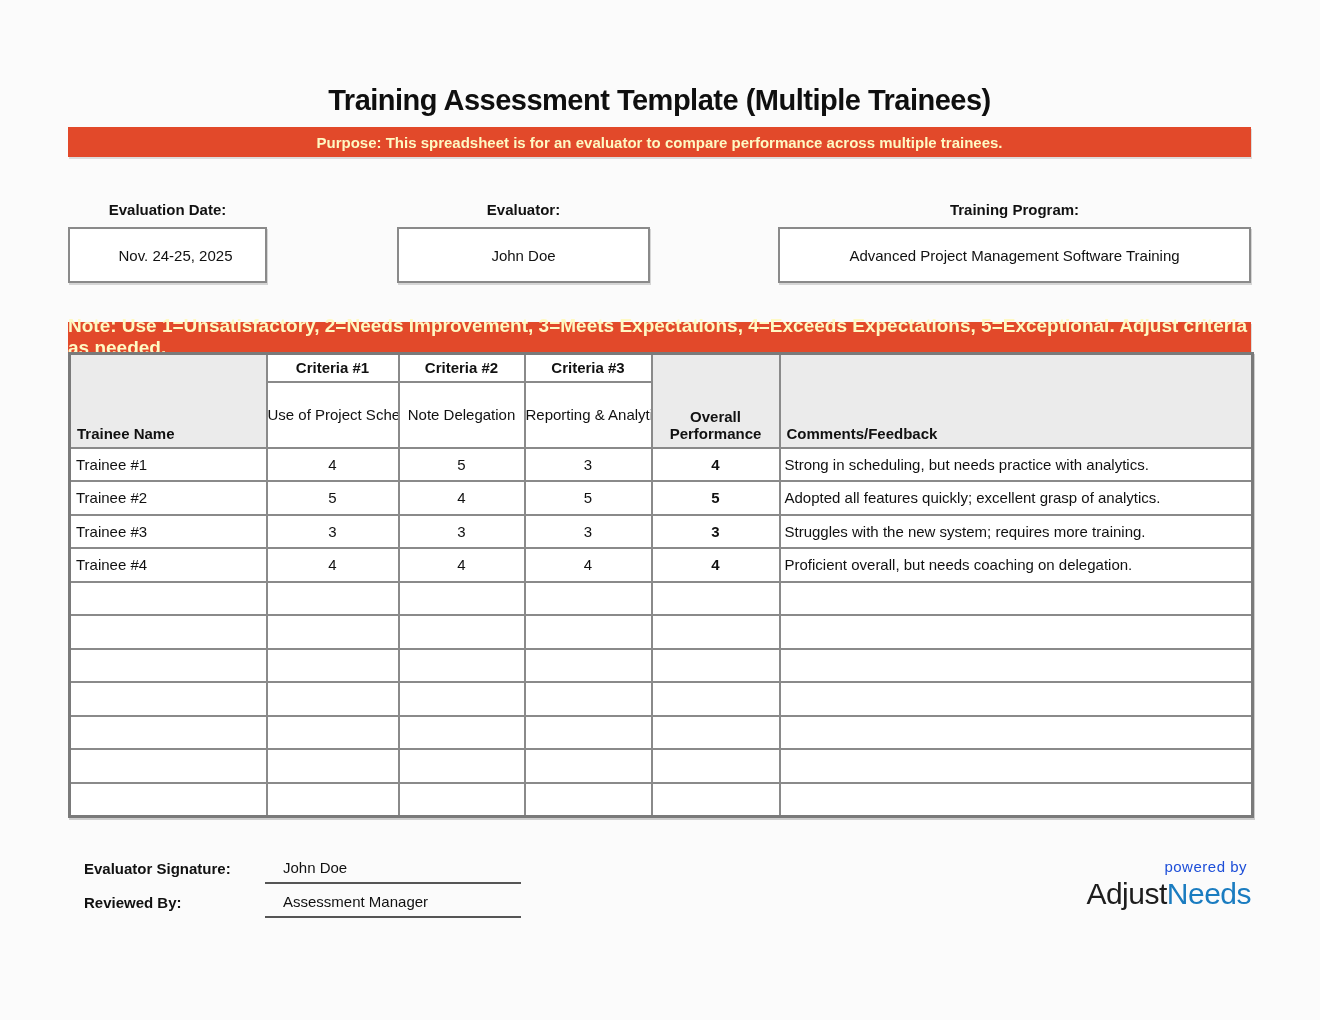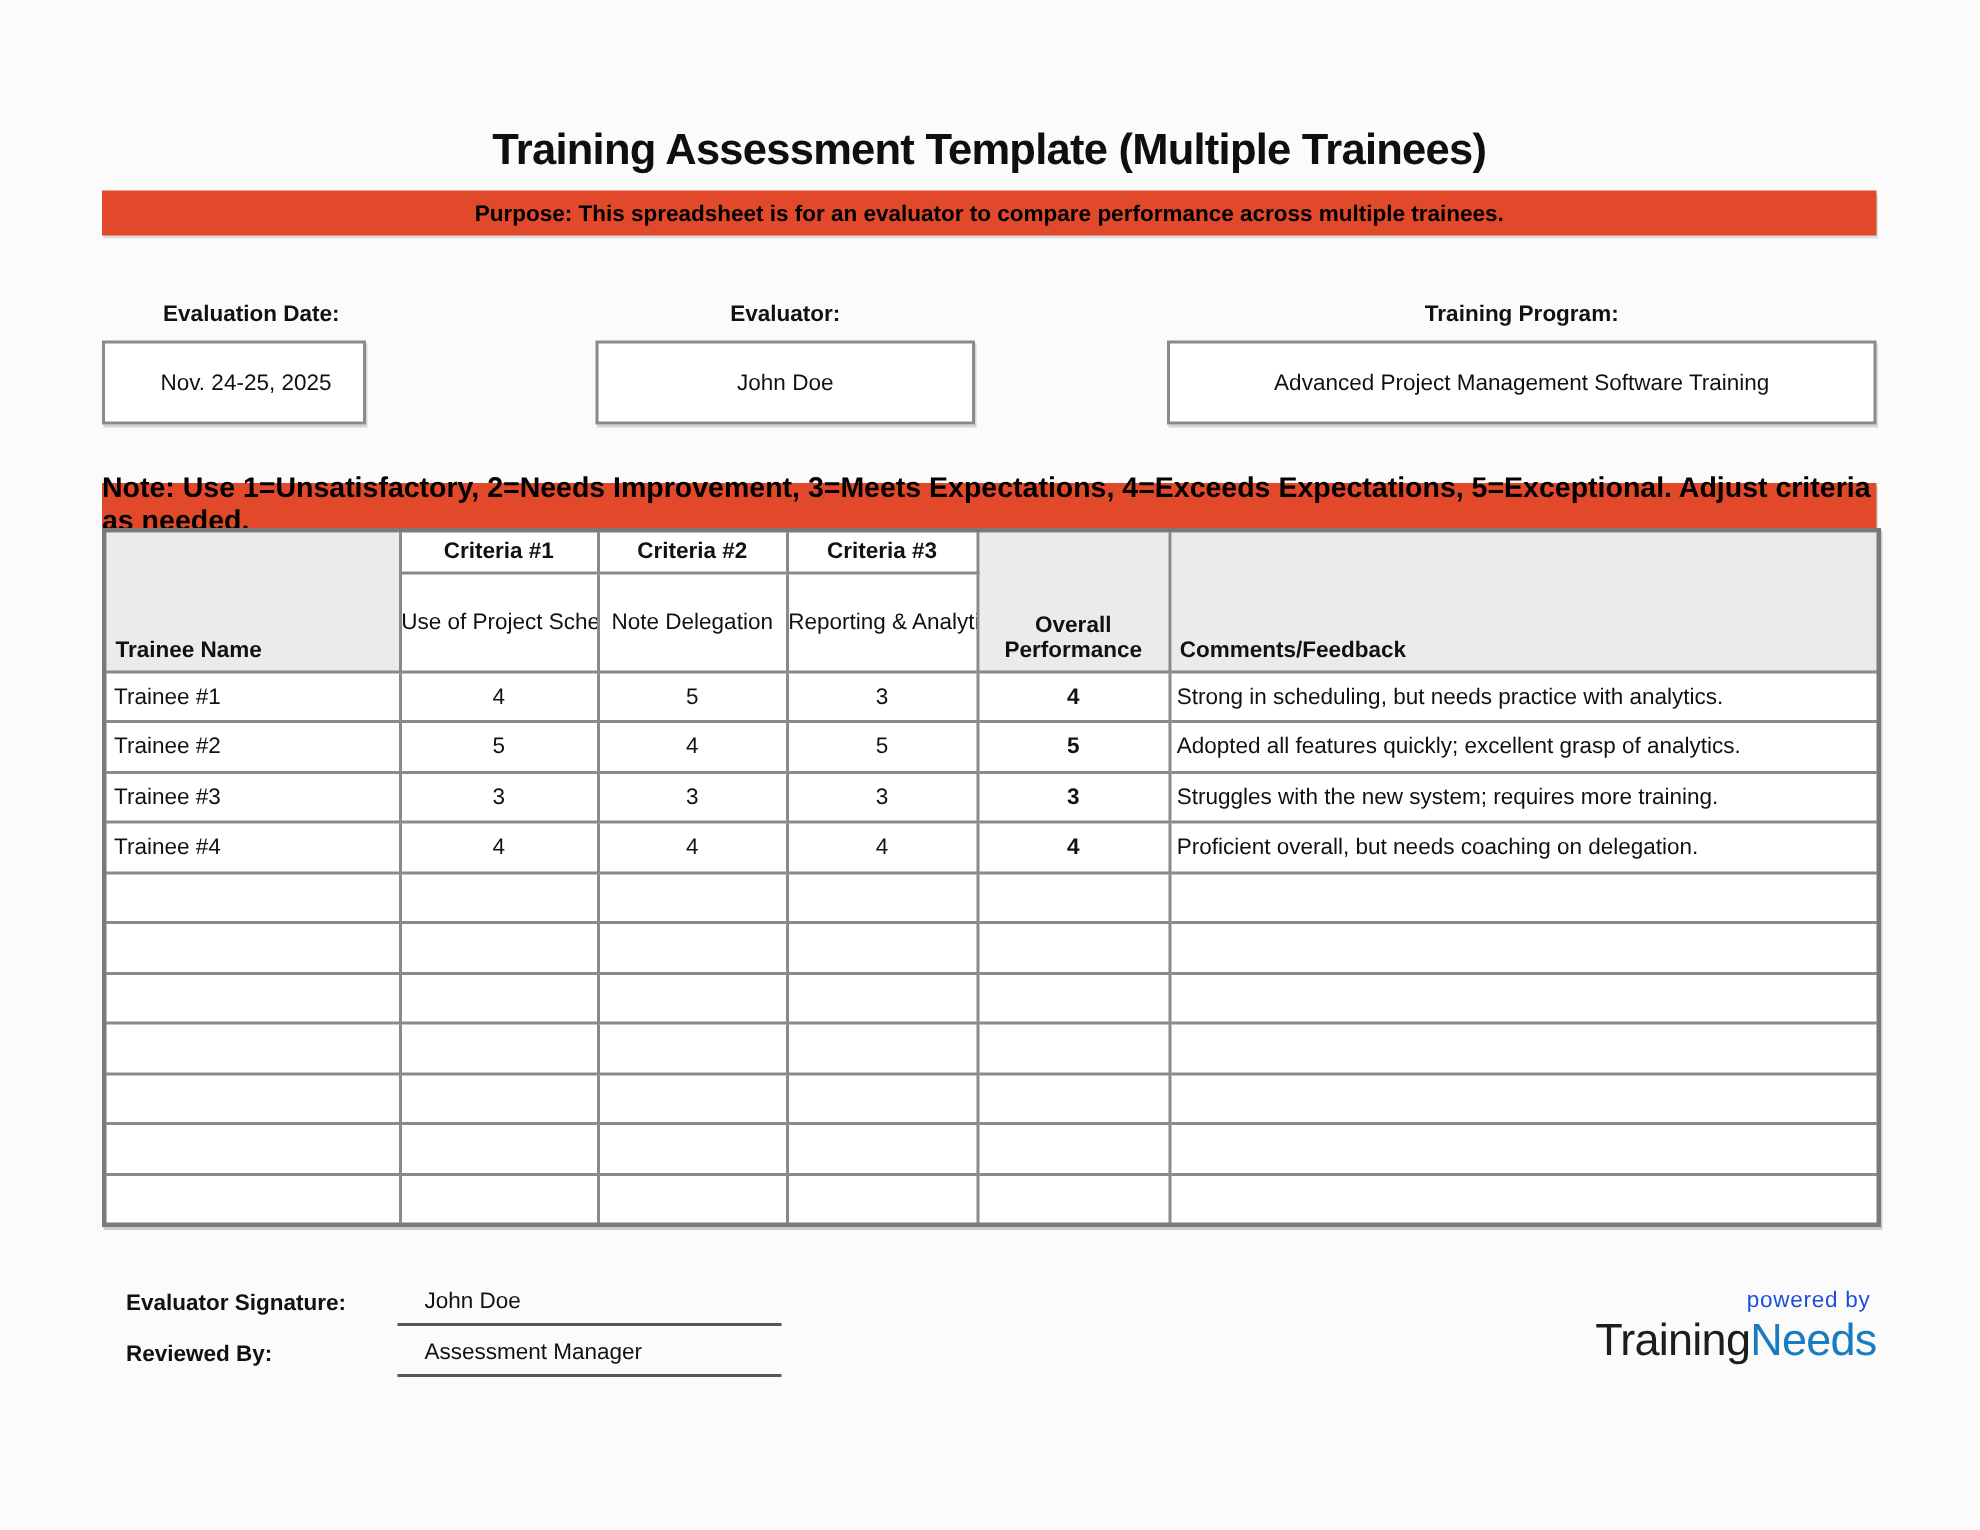--- a/index.html
+++ b/index.html
@@ -7,39 +7,39 @@
   body { font-family: "Liberation Sans", sans-serif; color: #111; }
   #page { position: relative; width: 1320px; height: 1020px; background: #fbfbfb; overflow: hidden; }
 
   .doc-title {
     position: absolute; top: 84px; left: 68px; width: 1183px;
     text-align: center; font-size: 29px; font-weight: bold; color: #0f0f0f;
     letter-spacing: -0.5px;
   }
   .banner {
     position: absolute; left: 68px; width: 1183px; height: 30px;
-    background: #e2492a; color: #000000; font-weight: bold;
+    background: #e2492a; color: #fef9c3; font-weight: bold;
     display: flex; align-items: center; justify-content: center;
     box-shadow: 1px 2px 0 rgba(0,0,0,0.12);
   }
   .banner.purpose { top: 127px; font-size: 15px; }
   .banner.note { top: 322px; font-size: 19px; }
 
   .field-label {
     position: absolute; top: 201px; font-weight: bold; font-size: 15px; text-align: center;
   }
   .field-box {
     position: absolute; top: 227px; height: 56px; background: #ffffff;
     border: 2px solid #8a8a8a; box-shadow: 1px 2px 0 rgba(0,0,0,0.15);
     display: flex; align-items: center; justify-content: center; font-size: 15px;
   }
   #field-date-label { left: 68px;  width: 199px; }
   #field-eval-label { left: 397px; width: 253px; }
   #field-prog-label { left: 778px; width: 473px; }
-  #field-date-box { left: 68px;  width: 176px; padding-left: 16px; }
+  #field-date-box { left: 68px;  width: 199px; padding-left: 16px; }
   #field-eval-box { left: 397px; width: 253px; }
   #field-prog-box { left: 778px; width: 473px; }
 
   .assessment-table {
     position: absolute; left: 68px; top: 352px; width: 1183px;
     border-collapse: collapse; table-layout: fixed;
     border: 3px solid #7a7a7a; box-shadow: 1px 2px 0 rgba(0,0,0,0.18);
     background: #ffffff;
   }
   .assessment-table th, .assessment-table td {
@@ -205,16 +205,16 @@
   <div class="sig-label" style="top:860px;">Evaluator Signature:</div>
   <div class="sig-value" style="top:859px;">John Doe</div>
   <div class="sig-line" style="top:862px; height:22px;"></div>
 
   <div class="sig-label" style="top:894px;">Reviewed By:</div>
   <div class="sig-value" style="top:893px;">Assessment Manager</div>
   <div class="sig-line" style="top:896px; height:22px;"></div>
 
   <div class="logo-block">
     <div class="powered-by">powered by</div>
-    <div class="brand"><span class="brand-general">Training</span><span class="brand-blue">Needs</span></div>
+    <div class="brand"><span class="brand-general">Adjust</span><span class="brand-blue">Needs</span></div>
   </div>
 
 </div>
 
 </body></html>

